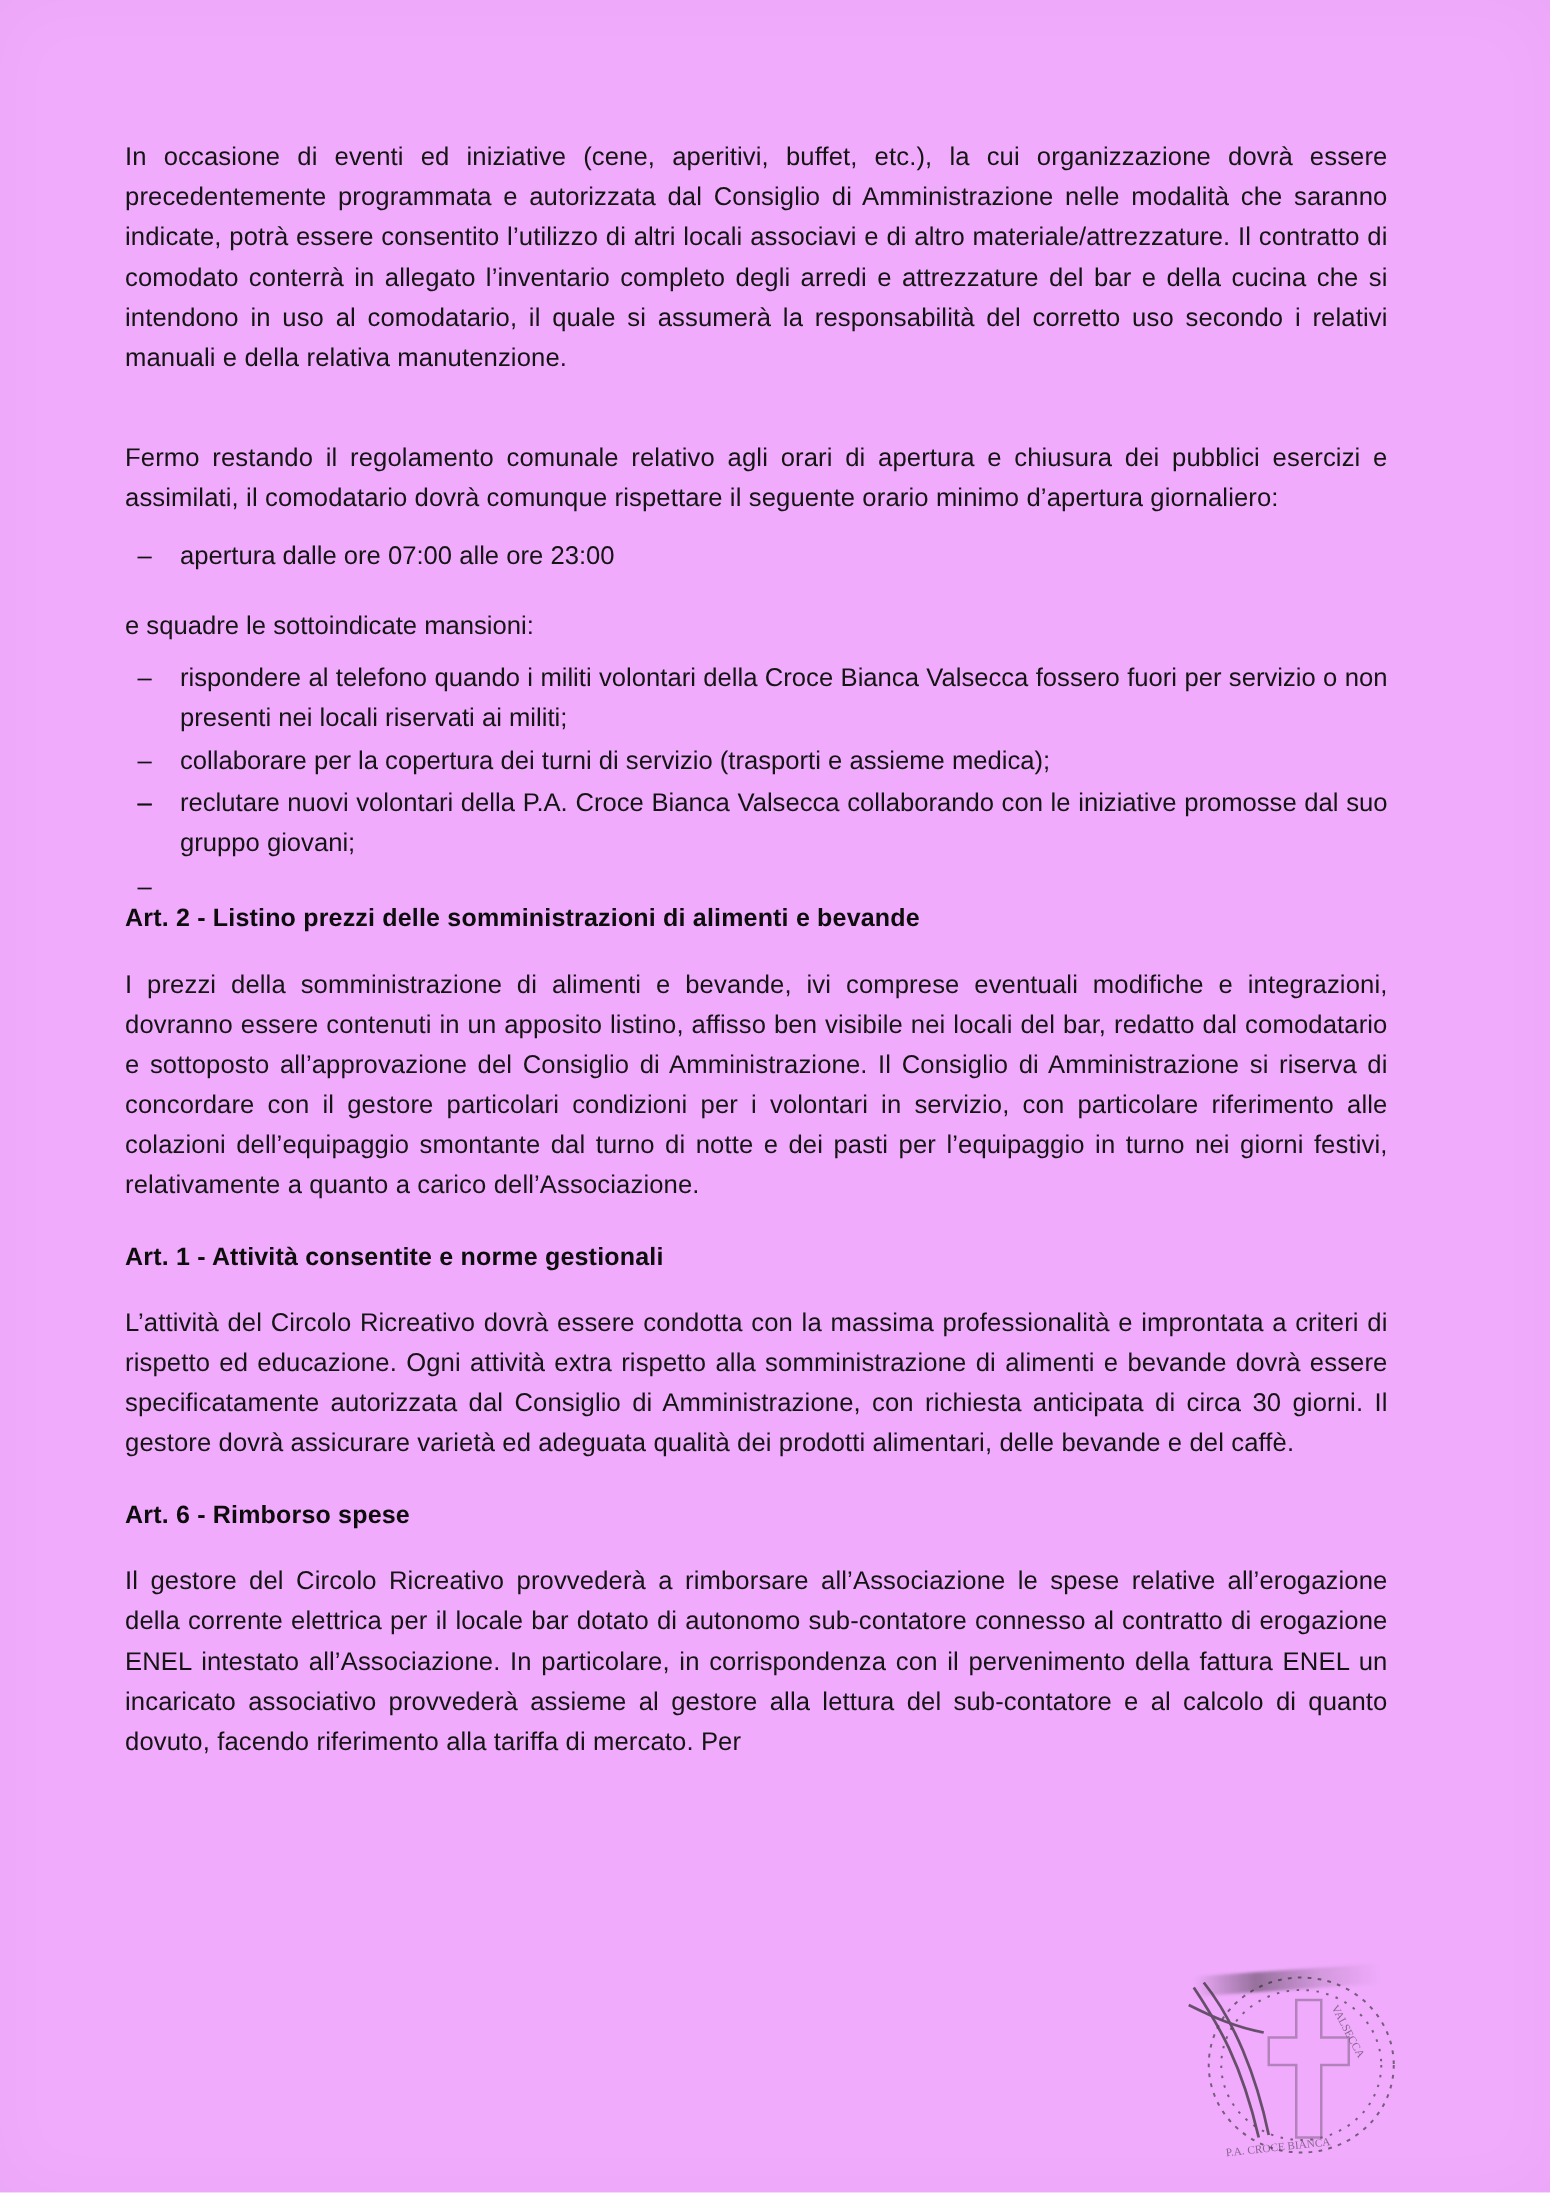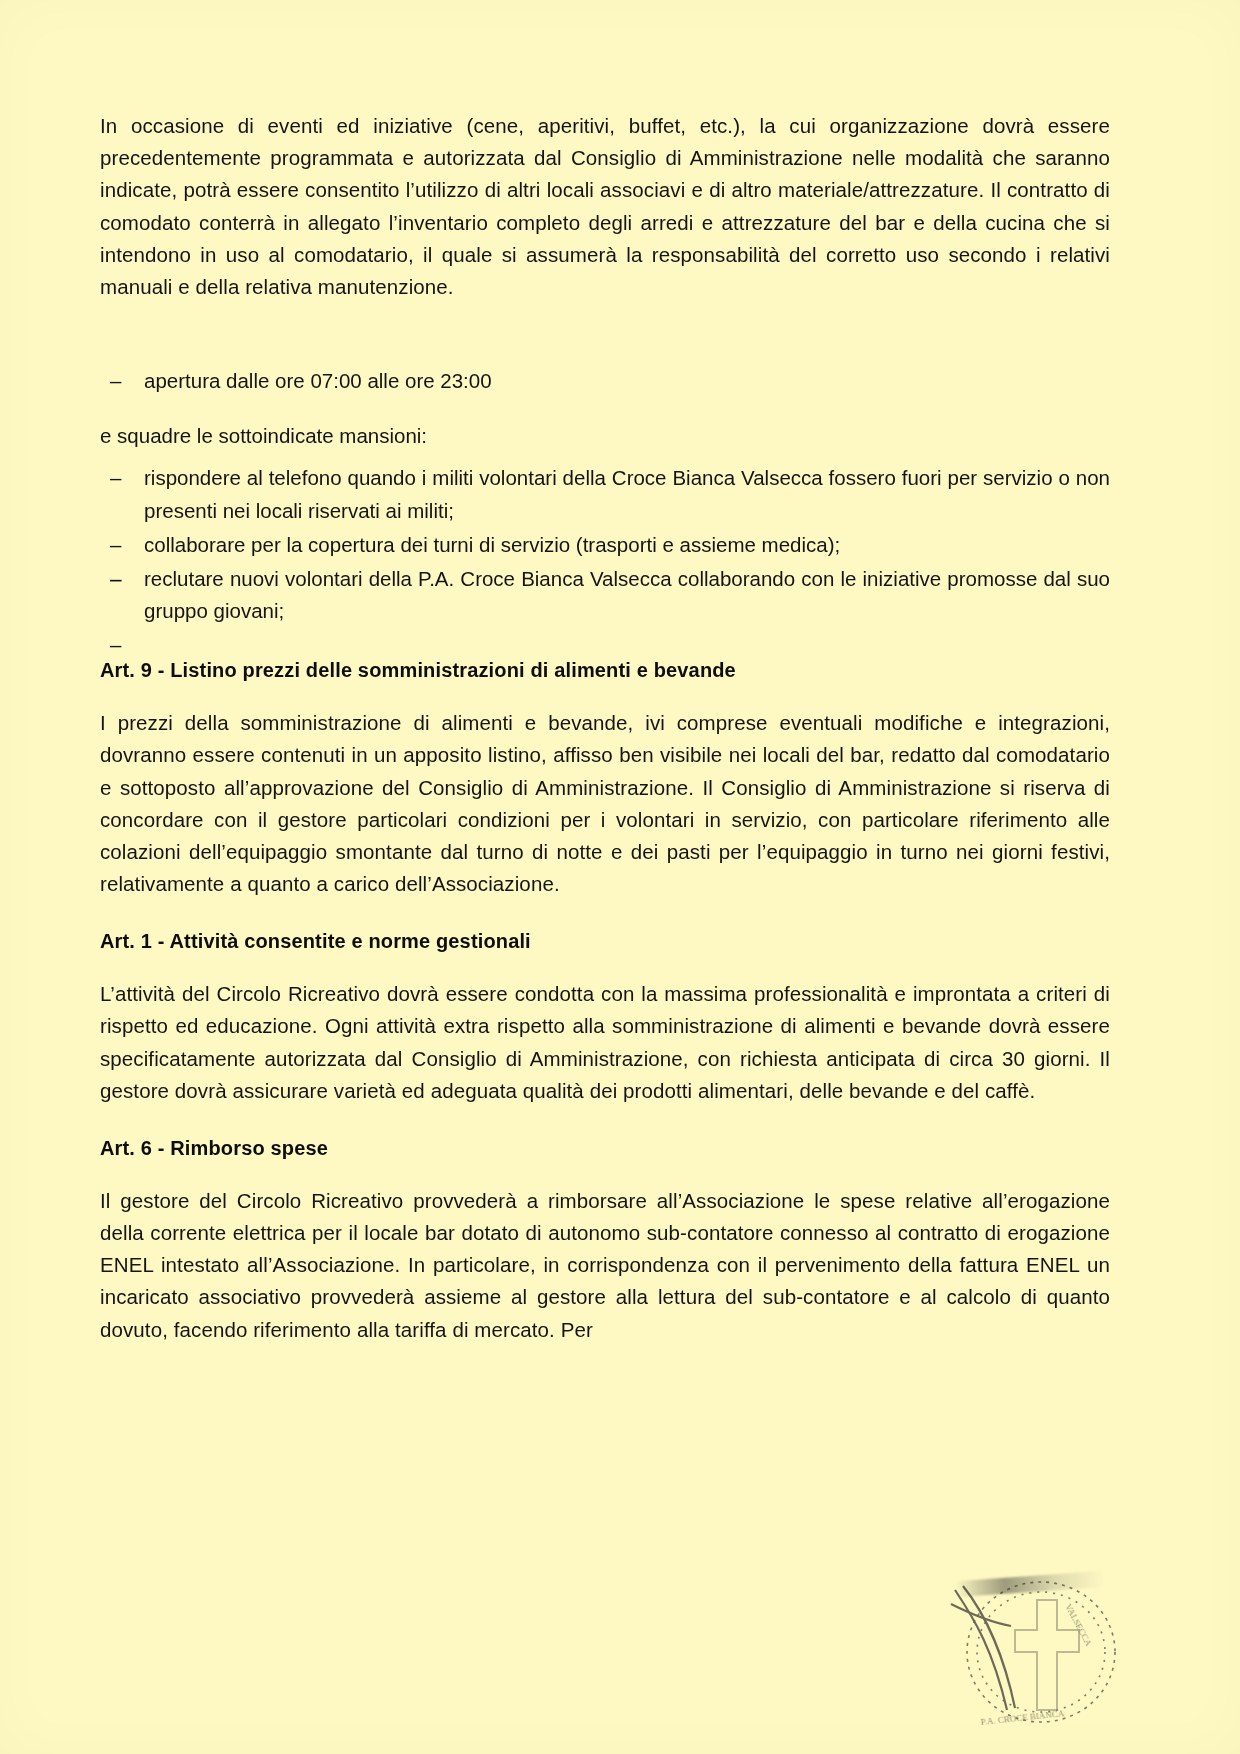--- a/index.html
+++ b/index.html
@@ -14,21 +14,21 @@
     font-family: "Liberation Sans", sans-serif;
     color: #111111;
     overflow: hidden;
   }
   .page {
     position: absolute;
     left: 0;
     top: 0;
     width: 1240px;
     height: 1754px;
-    background: #fef9c3;
+    background: #f0abfc;
   }
   .content {
     position: absolute;
     left: 100px;
     top: 110px;
     width: 1010px;
   }
   p.body-par {
     margin: 0 0 0 0;
     font-size: 20.5px;
@@ -118,20 +118,21 @@
 
 <div class="page">
 
   <div class="content">
 
     <p class="body-par">In occasione di eventi ed iniziative (cene, aperitivi, buffet, etc.), la cui organizzazione dovrà essere precedentemente programmata e autorizzata dal Consiglio di Amministrazione nelle modalità che saranno indicate, potrà essere consentito l’utilizzo di altri locali associavi e di altro materiale/attrezzature. Il contratto di comodato conterrà in allegato l’inventario completo degli arredi e attrezzature del bar e della cucina che si intendono in uso al comodatario, il quale si assumerà la responsabilità del corretto uso secondo i relativi manuali e della relativa manutenzione.</p>
 
     <div class="heading-gap-top"></div>
     <div class="heading-gap-bottom"></div>
 
+    <p class="body-par">Fermo restando il regolamento comunale relativo agli orari di apertura e chiusura dei pubblici esercizi e assimilati, il comodatario dovrà comunque rispettare il seguente orario minimo d’apertura giornaliero:</p>
 
     <div class="mini-gap"></div>
     <ul class="dashlist single">
       <li>
         <span class="dash">–</span>
         <span>apertura dalle ore 07:00 alle ore 23:00</span>
       </li>
     </ul>
 
     <div class="par-gap"></div>
@@ -153,21 +154,21 @@
       <li>
         <span class="dash">–</span>
         <span>reclutare nuovi volontari della P.A. Croce Bianca Valsecca collaborando con le iniziative promosse dal suo gruppo giovani;</span>
       </li>
       <li>
         <span class="dash">–</span>
       </li>
     </ul>
 
     <div class="heading-gap-top"></div>
-    <p class="heading">Art. 9 - Listino prezzi delle somministrazioni di alimenti e bevande</p>
+    <p class="heading">Art. 2 - Listino prezzi delle somministrazioni di alimenti e bevande</p>
     <div class="heading-gap-bottom"></div>
     <p class="body-par">I prezzi della somministrazione di alimenti e bevande, ivi comprese eventuali modifiche e integrazioni, dovranno essere contenuti in un apposito listino, affisso ben visibile nei locali del bar, redatto dal comodatario e sottoposto all’approvazione del Consiglio di Amministrazione. Il Consiglio di Amministrazione si riserva di concordare con il gestore particolari condizioni per i volontari in servizio, con particolare riferimento alle colazioni dell’equipaggio smontante dal turno di notte e dei pasti per l’equipaggio in turno nei giorni festivi, relativamente a quanto a carico dell’Associazione.</p>
 
     <div class="heading-gap-top"></div>
     <p class="heading">Art. 1 - Attività consentite e norme gestionali</p>
     <div class="heading-gap-bottom"></div>
     <p class="body-par">L’attività del Circolo Ricreativo dovrà essere condotta con la massima professionalità e improntata a criteri di rispetto ed educazione. Ogni attività extra rispetto alla somministrazione di alimenti e bevande dovrà essere specificatamente autorizzata dal Consiglio di Amministrazione, con richiesta anticipata di circa 30 giorni. Il gestore dovrà assicurare varietà ed adeguata qualità dei prodotti alimentari, delle bevande e del caffè.</p>
 
     <div class="heading-gap-top"></div>
     <p class="heading">Art. 6 - Rimborso spese</p>

